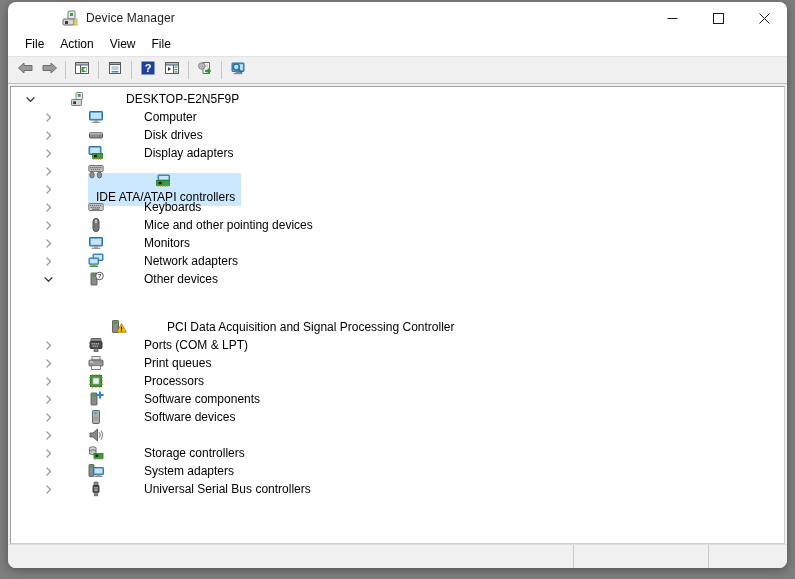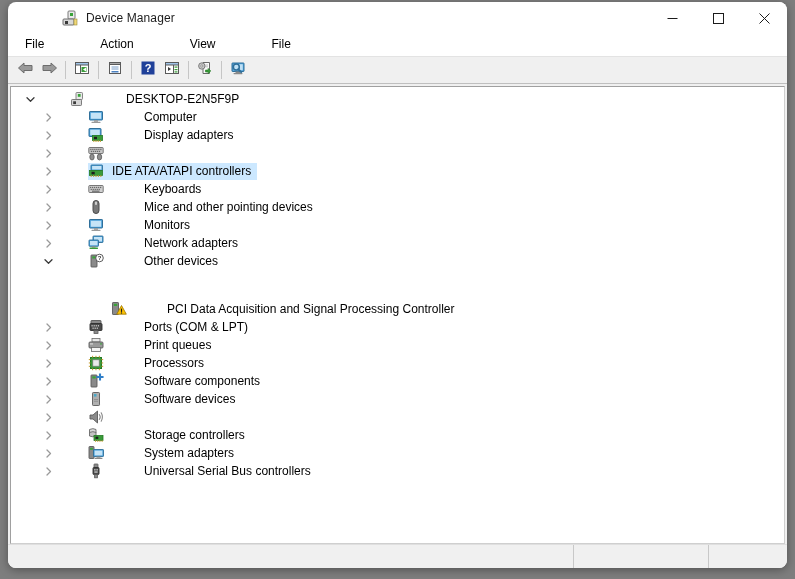--- a/index.html
+++ b/index.html
@@ -67,21 +67,20 @@
 
   
   #menubar {
     height: 21px;
     min-height: 21px;
     background: #ffffff;
     display: flex;
     align-items: center;
     padding-left: 9px;
     border-bottom: 1px solid #ffffff;
-    gap: 40px;
   }
   .menu-item {
     font-size: 12px;
     color: #000000;
     padding: 2px 8px 3px 8px;
     cursor: default;
     line-height: 14px;
   }
 
   
@@ -160,20 +159,21 @@
     margin-left: 6px;
     padding: 1px 2px 1px 2px;
     line-height: 15px;
   }
   .row.selected .row-label {
     background: #cce8ff;
   }
   .sel-wrap {
     display: flex;
     align-items: center;
+    flex-direction: column;
   }
   .row.selected .sel-wrap {
     background: #cce8ff;
     padding-right: 4px;
   }
 
   
   .lvl0 { padding-left: 11px; }
   .lvl1 { padding-left: 29px; }
   .lvl2 { padding-left: 100px; margin-top: 30px; }
@@ -369,20 +369,35 @@
           <svg width="16" height="16" viewBox="0 0 16 16">
             <rect x="1.5" y="2.5" width="13" height="8.5" rx="0.6" fill="#4a9fd8" stroke="#2f6f9a" stroke-width="1"></rect>
             <rect x="2.8" y="3.8" width="10.4" height="6" fill="#c6e4f7"></rect>
             <rect x="6" y="11.2" width="4" height="1.6" fill="#9a9a9a"></rect>
             <rect x="3.5" y="12.8" width="9" height="1.3" rx="0.4" fill="#9a9a9a"></rect>
           </svg>
         </span>
         <span class="row-label">Computer</span>
       </div>
 
+      <div class="row lvl1">
+        <span class="twisty">
+          <svg width="9" height="9" viewBox="0 0 9 9">
+              <path d="M3 1 L6.5 4.5 L3 8" fill="none" stroke="#9a9a9a" stroke-width="1.3" stroke-linecap="round" stroke-linejoin="round"></path>
+            </svg>
+        </span>
+        <span class="row-icon">
+          <svg width="16" height="16" viewBox="0 0 16 16">
+            <rect x="1.5" y="5.5" width="13" height="5.5" rx="1" fill="#8c8c8c" stroke="#5a5a5a" stroke-width="1"></rect>
+            <rect x="1.5" y="5.5" width="13" height="2" rx="1" fill="#b4b4b4"></rect>
+            <circle cx="12" cy="9" r="0.9" fill="#3aa33a"></circle>
+          </svg>
+        </span>
+        <span class="row-label">Disk drives</span>
+      </div>
 
       <div class="row lvl1">
         <span class="twisty">
           <svg width="9" height="9" viewBox="0 0 9 9">
               <path d="M3 1 L6.5 4.5 L3 8" fill="none" stroke="#9a9a9a" stroke-width="1.3" stroke-linecap="round" stroke-linejoin="round"></path>
             </svg>
         </span>
         <span class="row-icon">
           <svg width="16" height="16" viewBox="0 0 16 16">
             <rect x="1" y="1.5" width="12" height="8" rx="0.6" fill="#4a9fd8" stroke="#2f6f9a" stroke-width="1"></rect>

